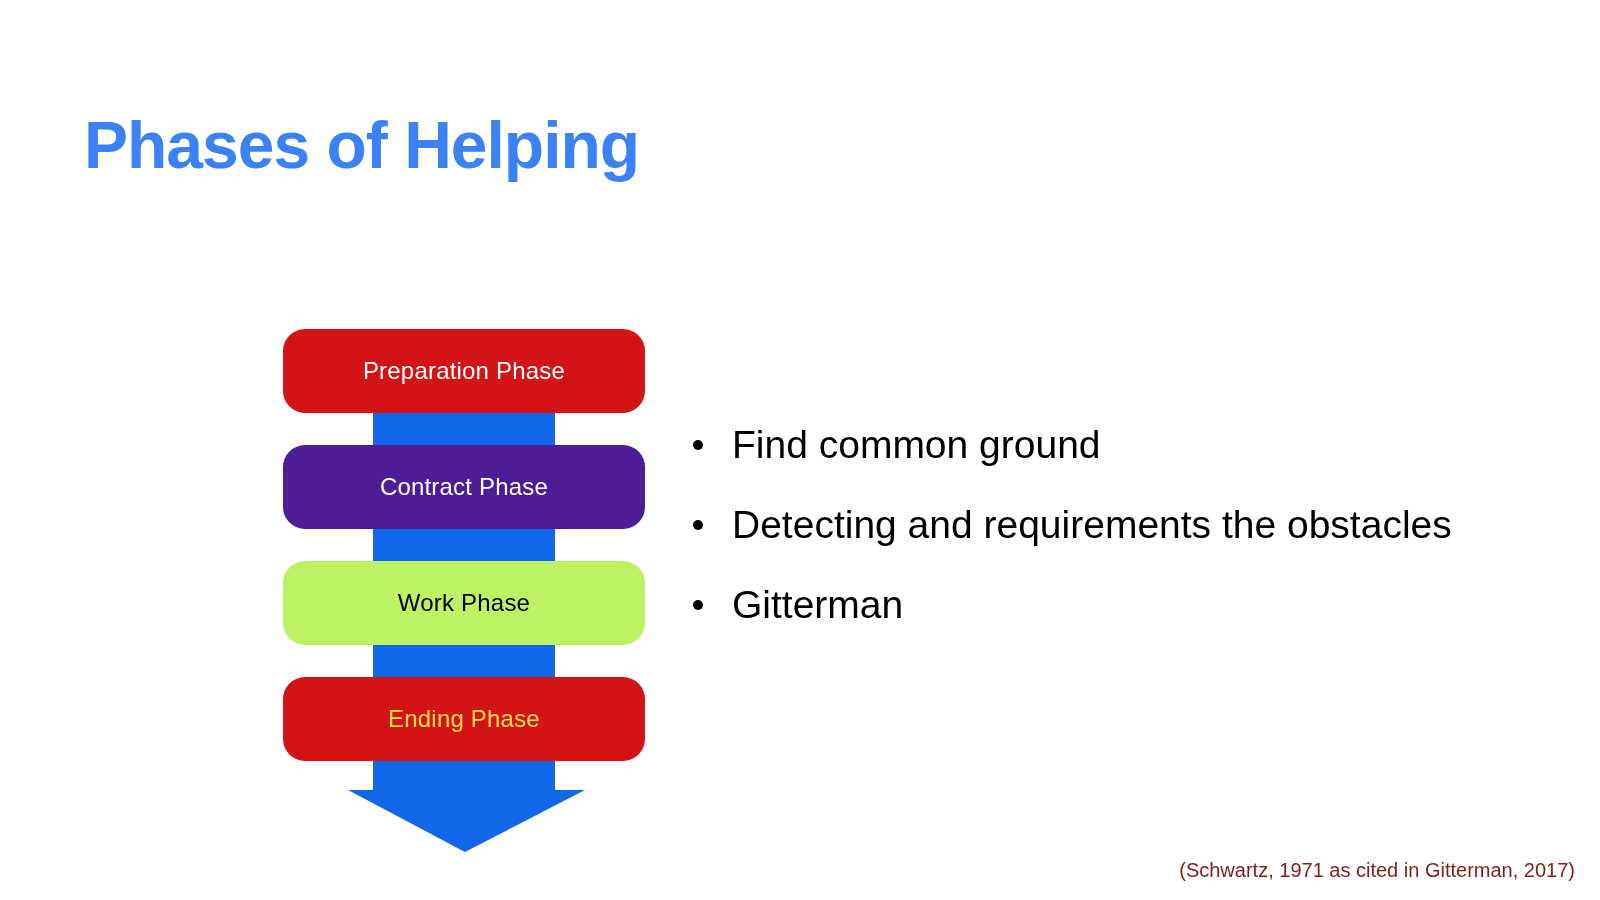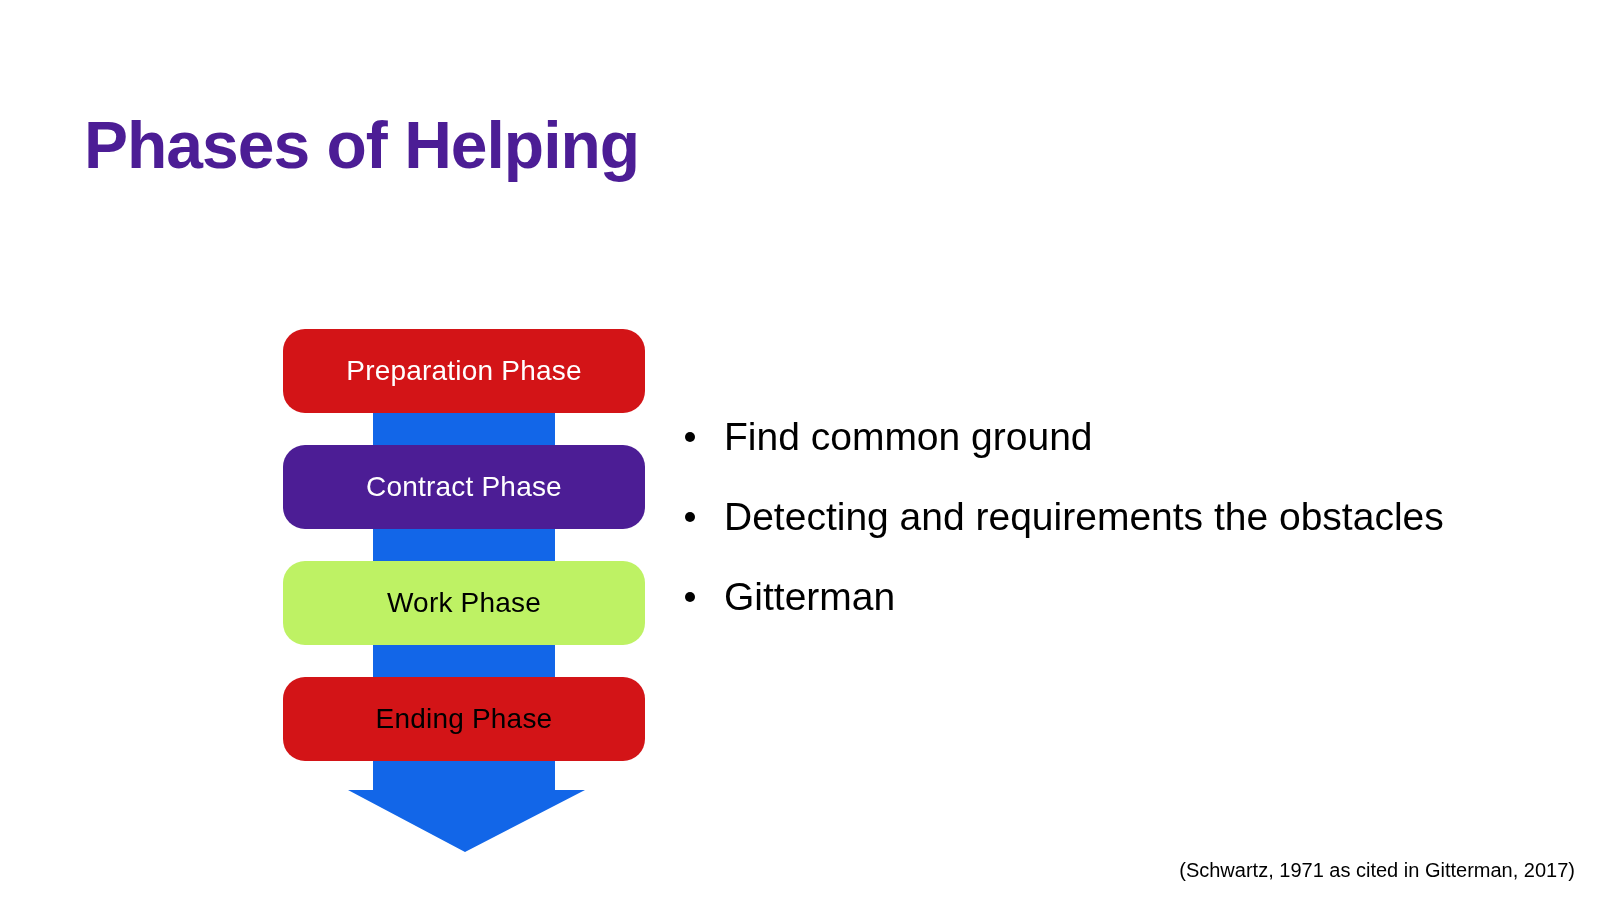--- a/index.html
+++ b/index.html
@@ -16,21 +16,21 @@
     font-family: "Liberation Sans", sans-serif;
   }
   .slide-title {
     position: absolute;
     left: 84px;
     top: 68px;
     font-size: 66px;
     line-height: 1.0;
     font-weight: bold;
     letter-spacing: -1px;
-    color: #4c1d95;
+    color: #3b82f6;
     white-space: nowrap;
   }
   .flow-diagram {
     position: absolute;
     left: 0;
     top: 0;
     width: 1600px;
     height: 900px;
   }
   .down-arrow {
@@ -46,35 +46,35 @@
     left: 283px;
     width: 362px;
     height: 84px;
     border-radius: 22px;
     display: flex;
     align-items: center;
     justify-content: center;
     z-index: 1;
   }
   .phase-box .phase-label {
-    font-size: 28px;
+    font-size: 24px;
     font-weight: 400;
     letter-spacing: 0.2px;
     white-space: nowrap;
   }
   .phase-0 { top: 329px; }
   .phase-1 { top: 445px; }
   .phase-2 { top: 561px; }
   .phase-3 { top: 677px; }
 
   .bullet-list {
     position: absolute;
     left: 660px;
     top: 393px;
-    margin: 4px;
+    margin: 12px;
     padding: 0;
     list-style: none;
   }
   .bullet-item {
     display: flex;
     align-items: center;
     height: 80px;
   }
   .bullet-dot {
     flex: 0 0 auto;
@@ -87,21 +87,21 @@
   .bullet-text {
     font-size: 39px;
     color: #000000;
     white-space: nowrap;
   }
   .citation {
     position: absolute;
     right: 25px;
     top: 859px;
     font-size: 20px;
-    color: #000000;
+    color: #7f1d1d;
     white-space: nowrap;
   }
 </style>
 </head>
 <body>
 
 <div class="slide">
 
   <h1 class="slide-title">Phases of Helping</h1>
 
@@ -117,21 +117,21 @@
 
     <div class="phase-box phase-1" style="background: #4c1d95;">
       <span class="phase-label" style="color: rgb(255, 255, 255);">Contract Phase</span>
     </div>
 
     <div class="phase-box phase-2" style="background: #bef264;">
       <span class="phase-label" style="color: rgb(0, 0, 0);">Work Phase</span>
     </div>
 
     <div class="phase-box phase-3" style="background: rgb(211, 20, 23);">
-      <span class="phase-label" style="color: #000000;">Ending Phase</span>
+      <span class="phase-label" style="color: #fde047;">Ending Phase</span>
     </div>
 
   </div>
 
   <ul class="bullet-list">
     <li class="bullet-item">
       <span class="bullet-dot"></span>
       <span class="bullet-text">Find common ground</span>
     </li>
     <li class="bullet-item">

